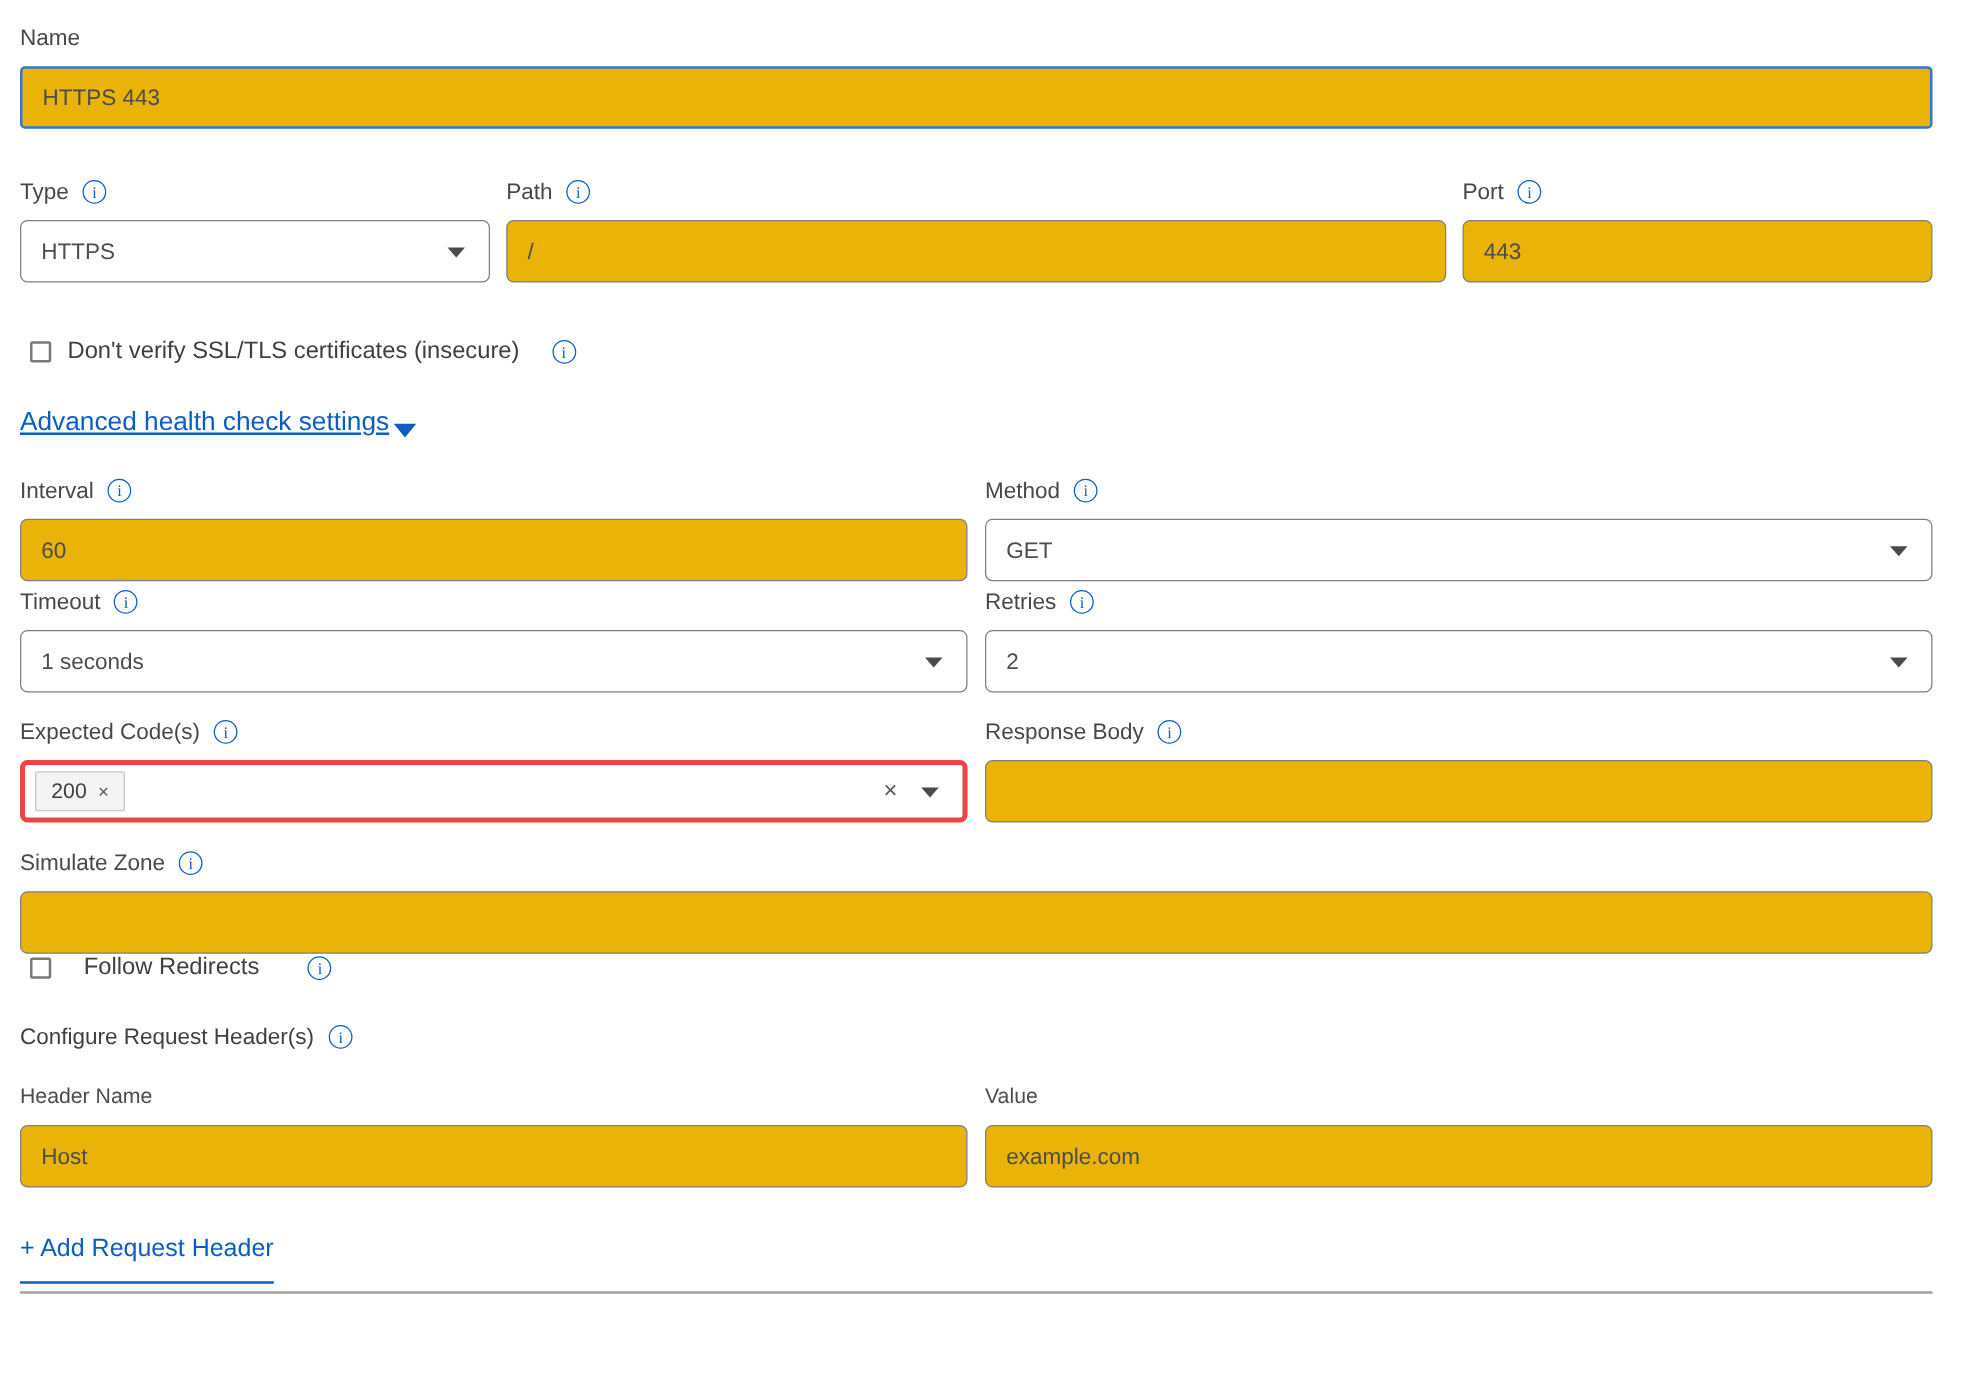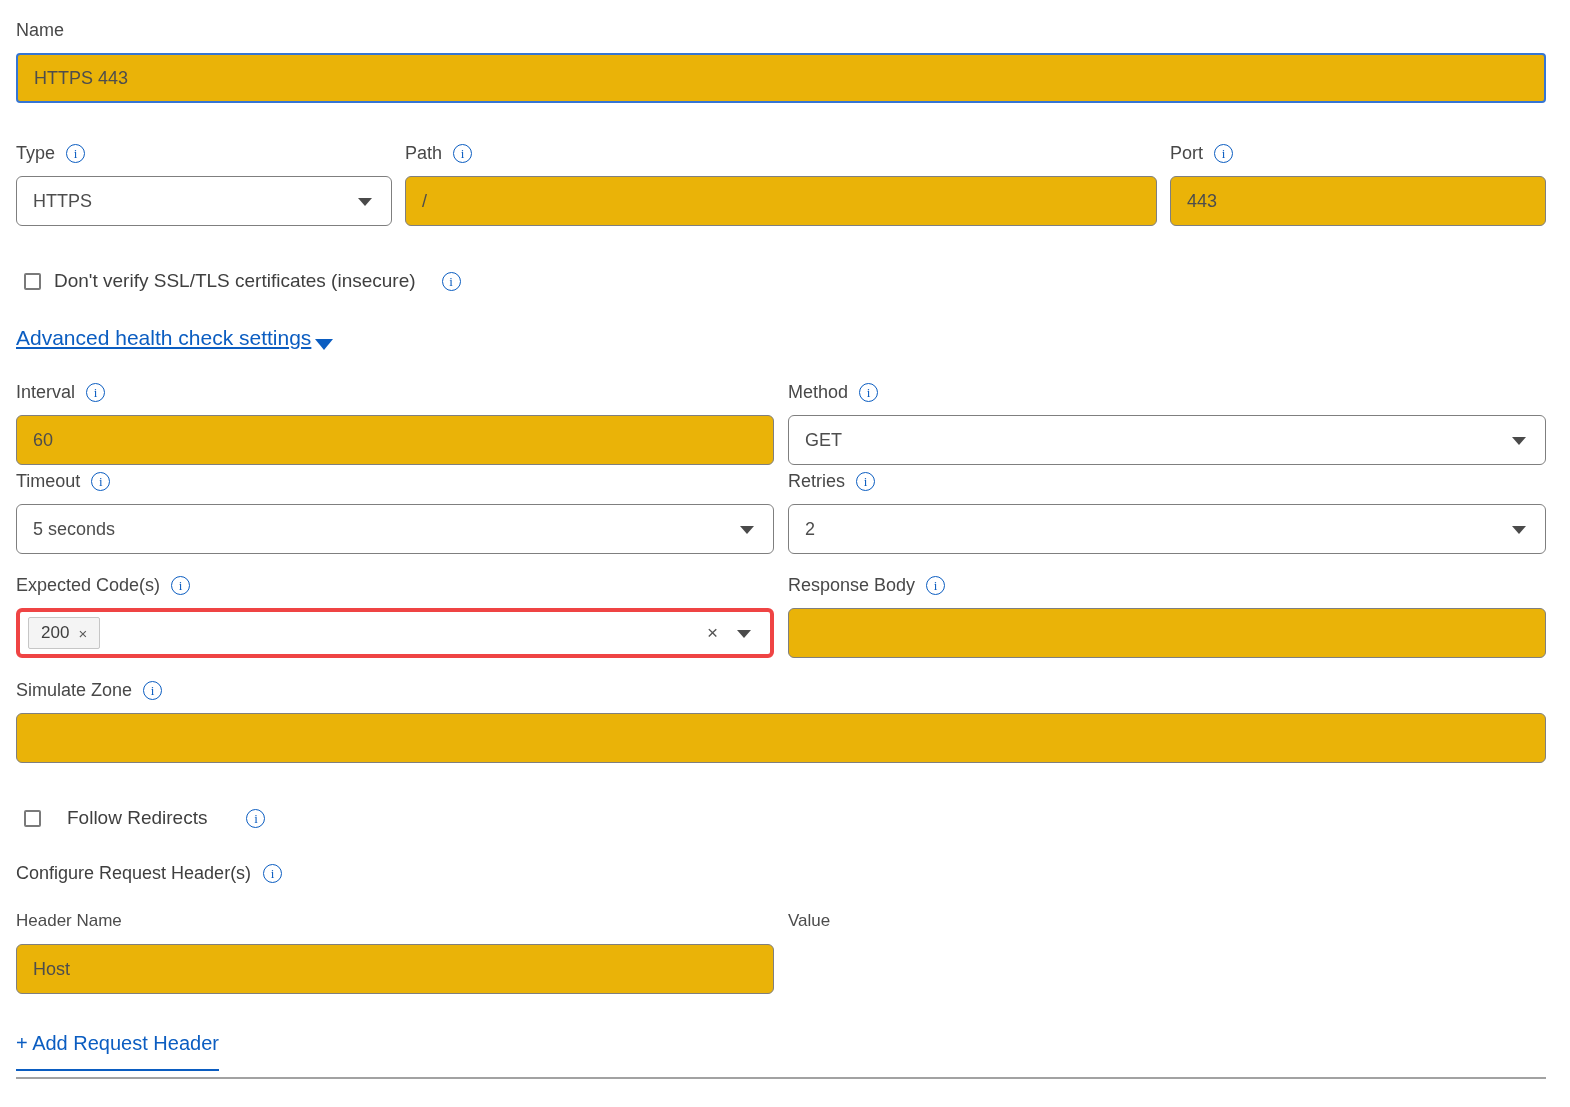--- a/index.html
+++ b/index.html
@@ -93,21 +93,21 @@
     display:inline-flex; align-items:center; gap:9px;
     background:#f4f4f4; border:1px solid #c6c6c6; border-radius:2px;
     padding:5px 12px; font-size:17px; color:#3f3f3f;
   }
   .chip-x { font-size:15px; color:#5a5a5a; cursor:pointer; }
   .ms-clear {
     position:absolute; right:52px; top:50%; transform:translateY(-50%);
     font-size:19px; color:#555; cursor:pointer;
   }
 
-  .simulate-row { margin-top:20px; margin-bottom:44px; }
+  .simulate-row { margin-top:20px; }
 
   .configure-row { margin-top:34px; margin-bottom:26px; }
   .configure-label {
     display:flex; align-items:center; gap:12px;
     font-size:18px; color:#3f3f3f;
   }
 
   .add-header-row { margin-top:38px; }
   .add-header-link {
     font-size:20px; color:#0b5dc1; text-decoration:none;
@@ -186,21 +186,21 @@
     </div>
   </div>
 
   <div class="two-col mt20">
     <div>
       <div class="field-label">
         <span>Timeout</span>
         <span class="info-icon">i</span>
       </div>
       <div class="select-box">
-        <span>5 seconds</span>
+        <span>1 seconds</span>
         <span class="caret-down"></span>
       </div>
     </div>
     <div>
       <div class="field-label">
         <span>Retries</span>
         <span class="info-icon">i</span>
       </div>
       <div class="select-box">
         <span>2</span>
@@ -254,20 +254,21 @@
     </div>
   </div>
 
   <div class="two-col">
     <div>
       <div class="field-label small-label">Header Name</div>
       <input class="text-input" type="text" value="Host" style="">
     </div>
     <div>
       <div class="field-label small-label">Value</div>
+      <input class="text-input" type="text" value="example.com" style="">
     </div>
   </div>
 
   <div class="add-header-row">
     <a class="add-header-link">+ Add Request Header</a>
   </div>
 
   <div class="divider"></div>
 
 </div>

